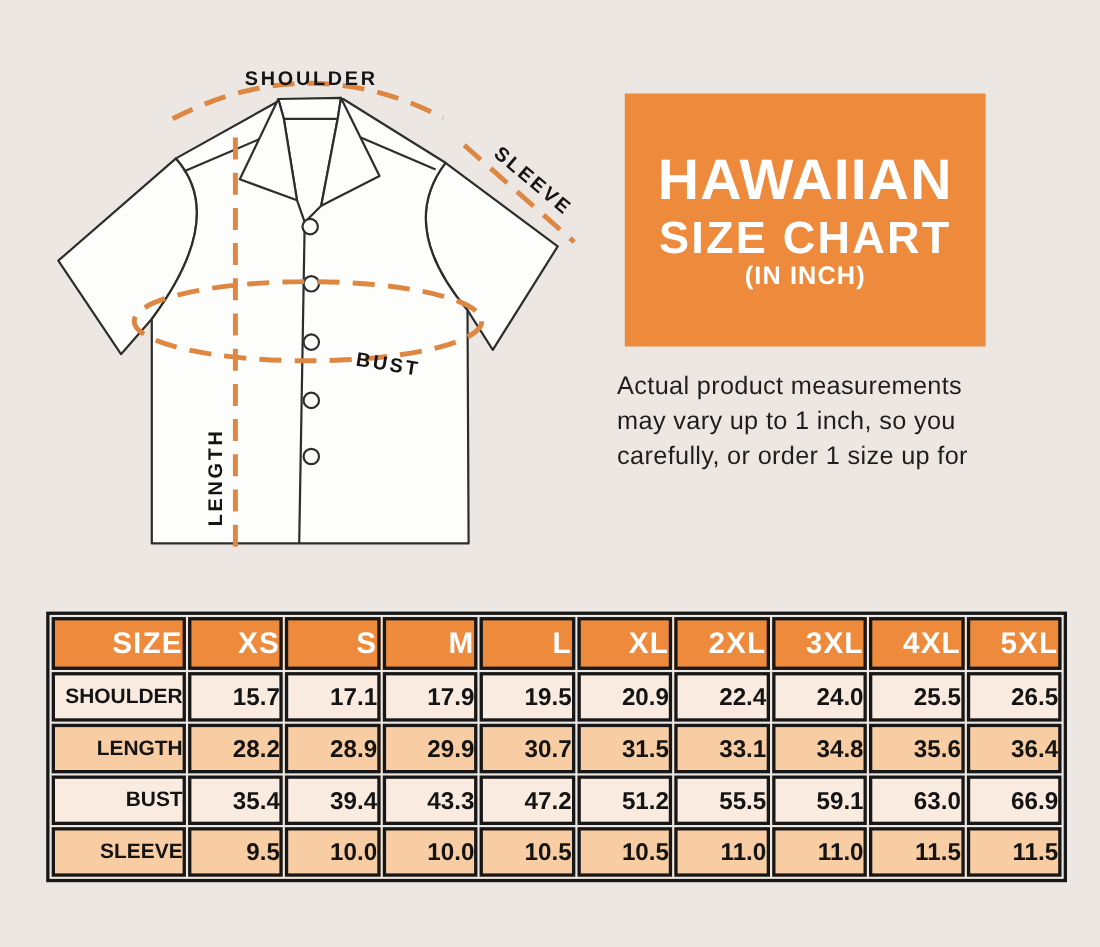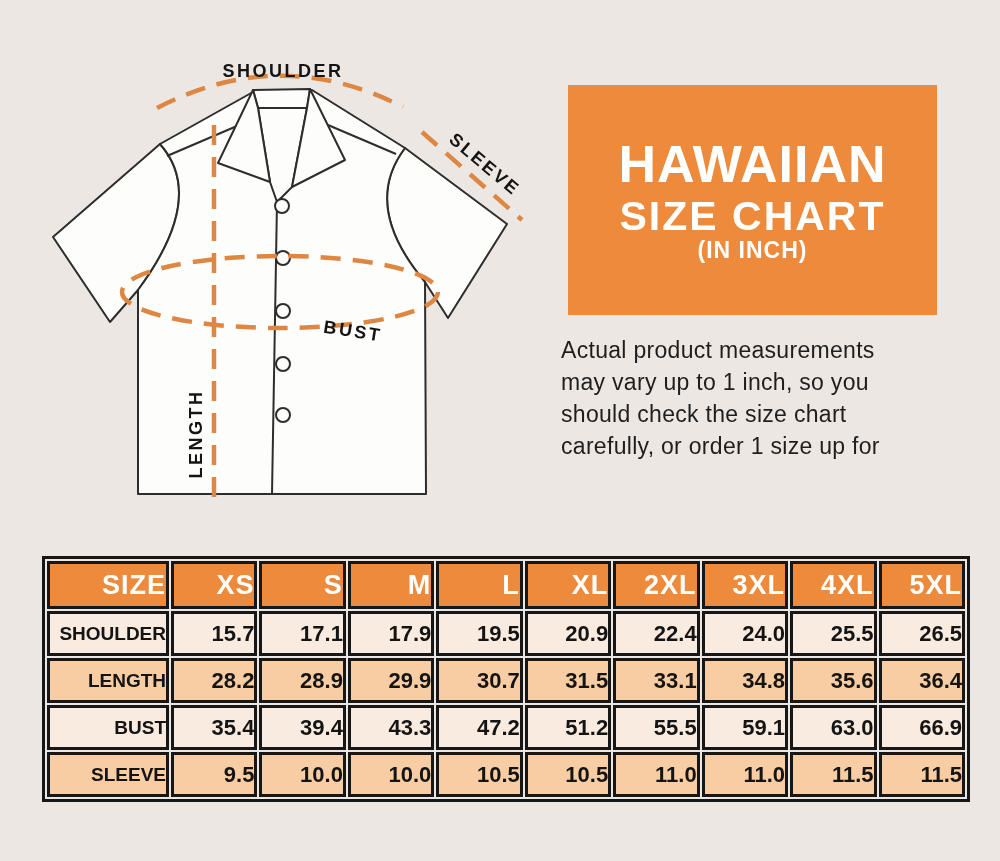--- a/index.html
+++ b/index.html
@@ -11,21 +11,21 @@
   }
   
   .diagram{position:absolute;left:30px;top:30px;width:520px;height:520px;}
   .shirt-line{fill:#fdfdfc;stroke:#2d2d2d;stroke-width:2;stroke-linejoin:round;}
   .seam{fill:none;stroke:#2d2d2d;stroke-width:2;}
   .dash{fill:none;stroke:#dd8743;stroke-width:4.5;stroke-dasharray:20 12;}
   .diag-label{font-family:"Liberation Sans",sans-serif;font-weight:bold;font-size:18px;
     letter-spacing:2.5px;fill:#141414;}
   
   .title-box{
-    position:absolute;left:568px;top:85px;width:369px;height:230px;
+    position:absolute;left:568px;top:85px;width:328px;height:230px;
     background:#ee8a3b;color:#ffffff;display:flex;flex-direction:column;
     align-items:center;justify-content:center;text-align:center;
   }
   .title-line{font-size:52px;font-weight:bold;line-height:57px;letter-spacing:1px;}
   .subtitle{font-size:41px;font-weight:bold;line-height:40px;letter-spacing:2px;margin-top:3px;}
   .unit-note{font-size:23px;font-weight:bold;line-height:28px;letter-spacing:1px;}
   
   .description{position:absolute;left:561px;top:334px;width:410px;
     font-size:23px;line-height:32px;letter-spacing:.3px;color:#1e1e1e;}
   
@@ -89,21 +89,20 @@
 
 <div class="title-box">
   <div class="title-line">HAWAIIAN</div>
   <div class="subtitle">SIZE CHART</div>
   <div class="unit-note">(IN INCH)</div>
 </div>
 
 <div class="description">
   <div>Actual product measurements</div>
   <div>may vary up to 1 inch, so you</div>
-  <div>should check the size chart</div>
   <div>carefully, or order 1 size up for</div>
 </div>
 
 <table class="size-table">
   <colgroup>
     <col style="width:122px">
     <col>
       <col>
       <col>
       <col>

